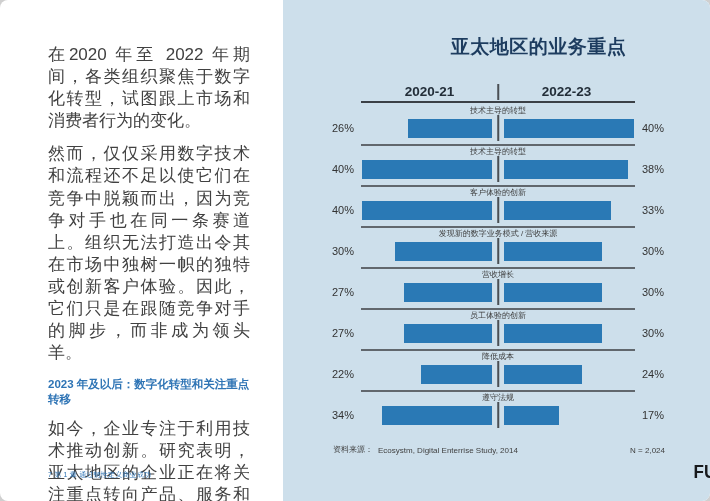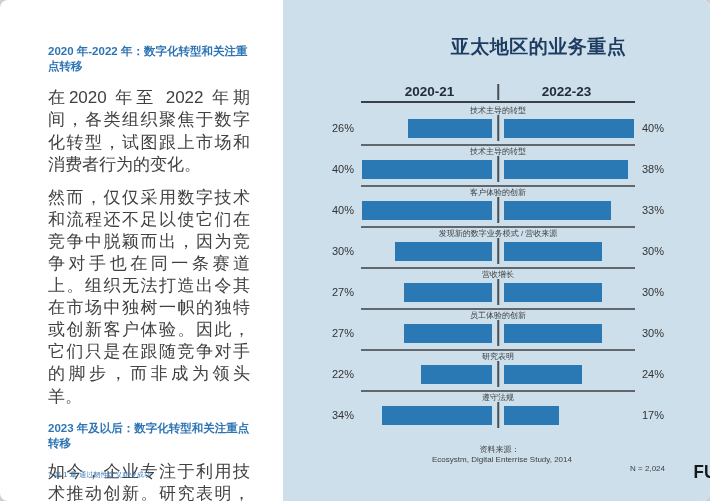--- a/index.html
+++ b/index.html
@@ -32,38 +32,37 @@
   .pct{grid-row:2;display:flex;align-items:center;font-size:11px;color:#333333;}
   .pct-left{grid-column:1;justify-content:flex-end;padding-right:7px;}
   .pct-right{grid-column:3;padding-left:7px;}
   .bars{grid-column:2;grid-row:2;position:relative;display:flex;align-items:center;}
   .half{width:50%;display:flex;align-items:center;height:100%;box-sizing:border-box;}
   .half.l{justify-content:flex-end;padding-right:6px;}
   .half.r{padding-left:6px;}
   .bar{height:19px;background:var(--bar-color,#2a79b5);}
   .center-line{position:absolute;left:50%;top:-3px;bottom:-3px;width:1.5px;background:#4a4f54;transform:translateX(-50%);}
 
-  .source-row{margin-top:13px;margin-left:8px;display:flex;align-items:center;font-size:8px;color:#3f3f3f;flex-direction:column;}
+  .source-row{margin-top:13px;margin-left:8px;display:flex;align-items:flex-end;font-size:8px;color:#3f3f3f;}
   .source-label{margin-right:5px;}
   .sample{margin-left:auto;margin-right:6px;}
 
   
   .logo{position:absolute;right:22px;top:466px;display:flex;align-items:flex-end;}
   .logo .txt{font-weight:bold;font-size:17px;line-height:13px;color:#17191c;letter-spacing:.2px;transform:scaleY(1.05);}
   .fuji-i{width:3.4px;height:13px;margin:0 1px;display:flex;flex-direction:column;justify-content:flex-end;}
   .i-dot{height:3.4px;background:var(--accent,#e8321e);transform:skewX(-12deg);margin-bottom:1.4px;}
   .i-stem{height:7.6px;background:#17191c;}
 </style>
 </head>
 <body>
 
 <div class="page">
 
   <div class="left-col">
-    <h3 class="h1-gap">2020 年-2022 年：数字化转型和关注重点转移</h3>
     <p class="p1-gap">在2020 年至 2022 年期间，各类组织聚焦于数字化转型，试图跟上市场和消费者行为的变化。</p>
     <p class="p2-gap">然而，仅仅采用数字技术和流程还不足以使它们在竞争中脱颖而出，因为竞争对手也在同一条赛道上。组织无法打造出令其在市场中独树一帜的独特或创新客户体验。因此，它们只是在跟随竞争对手的脚步，而非成为领头羊。</p>
     <h3 class="h2-gap">2023 年及以后：数字化转型和关注重点转移</h3>
     <p>如今，企业专注于利用技术推动创新。研究表明，亚太地区的企业正在将关注重点转向产品、服务和员工体验的创新。为何有这样的趋势？因为亚太地区的企业领导者已经开始理解创新在助力企业保持竞争优势和建立企业韧性方面发挥的关键作用。</p>
   </div>
 
   <div class="page-footer">7   第 1 章   通过韧性定义商业成功</div>
 
   <div class="panel">
     <div class="chart-title">亚太地区的业务重点</div>
@@ -168,21 +167,21 @@
       <div class="center-line"></div>
       <div class="half r">
                 <div class="bar bar-right" style="width: 97.5px;"></div>
               </div>
     </div>
     <div class="pct pct-right">30%</div>
   </div>
 
   <div class="row">
     <div class="sep"></div>
-    <div class="cat">研究表明</div>
+    <div class="cat">降低成本</div>
     <div class="pct pct-left">22%</div>
     <div class="bars">
       <div class="half l">
                 <div class="bar bar-left" style="width: 71.5px;"></div>
               </div>
       <div class="center-line"></div>
       <div class="half r">
                 <div class="bar bar-right" style="width: 78px;"></div>
               </div>
     </div>

